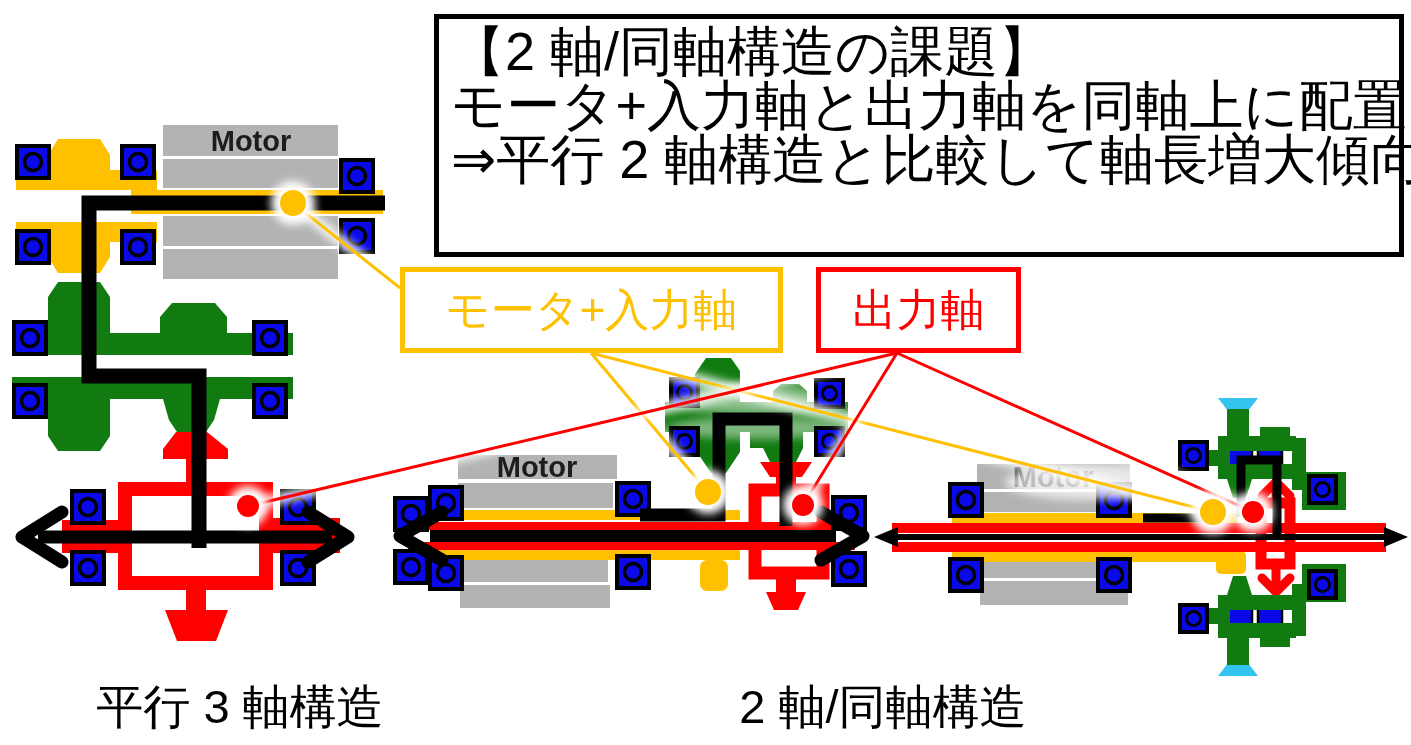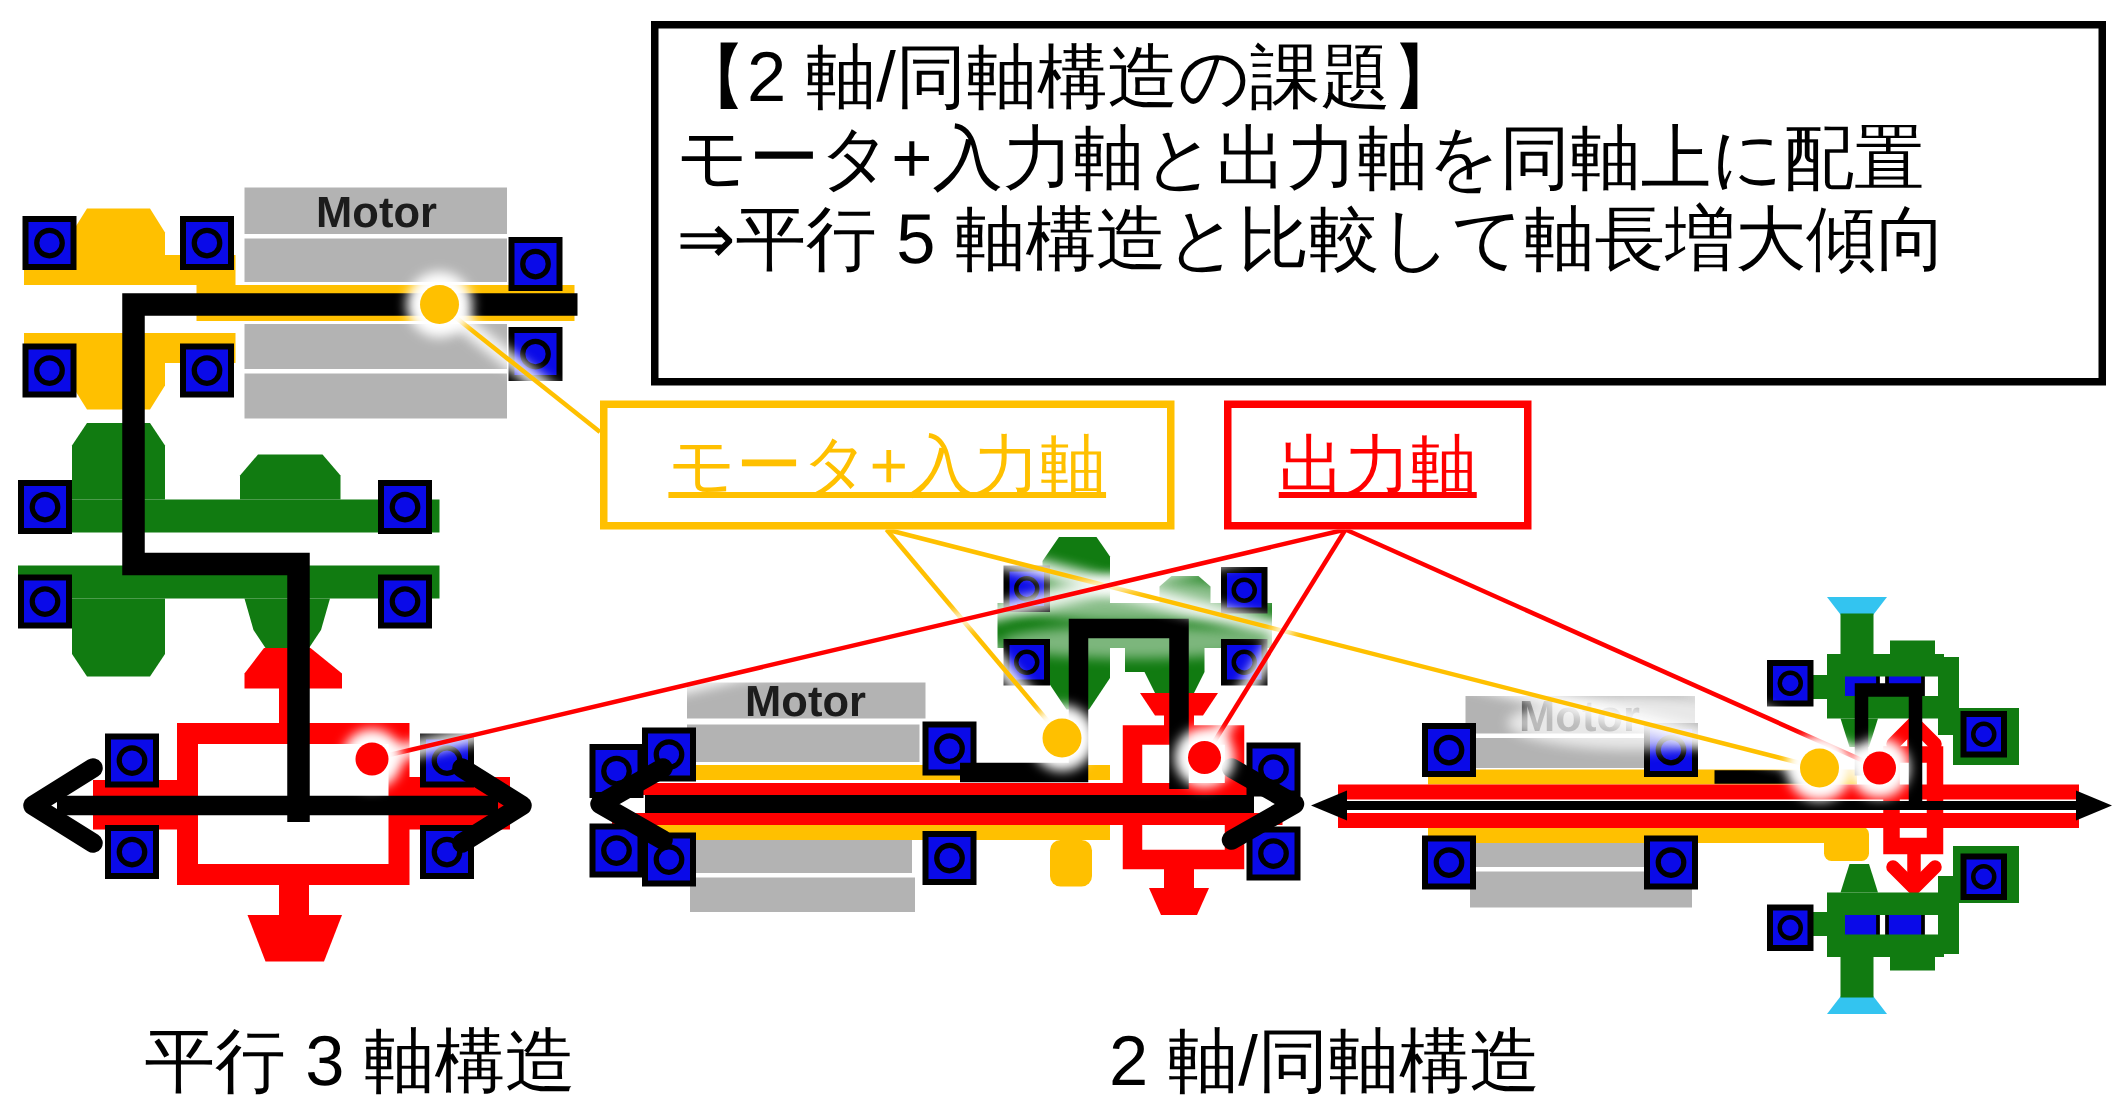--- a/index.html
+++ b/index.html
@@ -16,23 +16,23 @@
   .f-wh{fill:#fff;} .f-ink{fill:var(--ink);}
   .sk-ink{stroke:var(--ink);fill:none;}
   .sk-out{stroke:var(--output);fill:none;}
   .sk-in{stroke:var(--input);fill:none;}
   .halo{stroke:#fff;fill:none;filter:url(#soft);opacity:.9;}
   .blob{fill:#fff;filter:url(#soft);}
   .motor-txt{font:bold 29px "Liberation Sans","DejaVu Sans",sans-serif;fill:#1c1c1c;text-anchor:middle;}
   
   .challenge-box{position:absolute;left:434px;top:14px;width:948px;height:228px;
     background:#fff;border:5px solid #000;color:#000;
-    font-size:47px;line-height:54px;padding:5px 0 0 12px;white-space:nowrap;}
+    font-size:54px;line-height:54px;padding:5px 0 0 12px;white-space:nowrap;}
   .callout-box{position:absolute;top:267px;height:76px;background:#fff;border-width:5px;border-style:solid;
-    display:flex;align-items:center;justify-content:center;font-size:44px;white-space:nowrap;text-decoration:underline;}
+    display:flex;align-items:center;justify-content:center;font-size:44px;white-space:nowrap;}
   .callout-input{left:400px;width:373px;border-color:var(--input);color:var(--input);}
   .callout-output{left:816px;width:195px;border-color:var(--output);color:var(--output);}
   .caption{position:absolute;top:676px;color:#000;font-size:47px;text-align:center;white-space:nowrap;}
   .caption-left{left:72px;width:336px;}
   .caption-right{left:703px;width:360px;}
 </style>
 </head>
 <body>
 
 <div class="canvas">
@@ -256,21 +256,21 @@
       <circle class="blob" cx="803" cy="505" r="20"></circle>
         <circle class="f-out" cx="803" cy="505" r="11"></circle>
       <circle class="blob" cx="1253" cy="512" r="20"></circle>
         <circle class="f-out" cx="1253" cy="512" r="11"></circle>
     </g>
   </svg>
 
   <div class="challenge-box">
     <div>【2 軸/同軸構造の課題】</div>
     <div>モータ+入力軸と出力軸を同軸上に配置</div>
-    <div>⇒平行 5 軸構造と比較して軸長増大傾向</div>
+    <div>⇒平行 2 軸構造と比較して軸長増大傾向</div>
   </div>
 
   <div class="callout-box callout-input">
     <span>モータ+入力軸</span>
   </div>
   <div class="callout-box callout-output">
     <span>出力軸</span>
   </div>
 
   <div class="caption caption-left">平行 3 軸構造</div>

